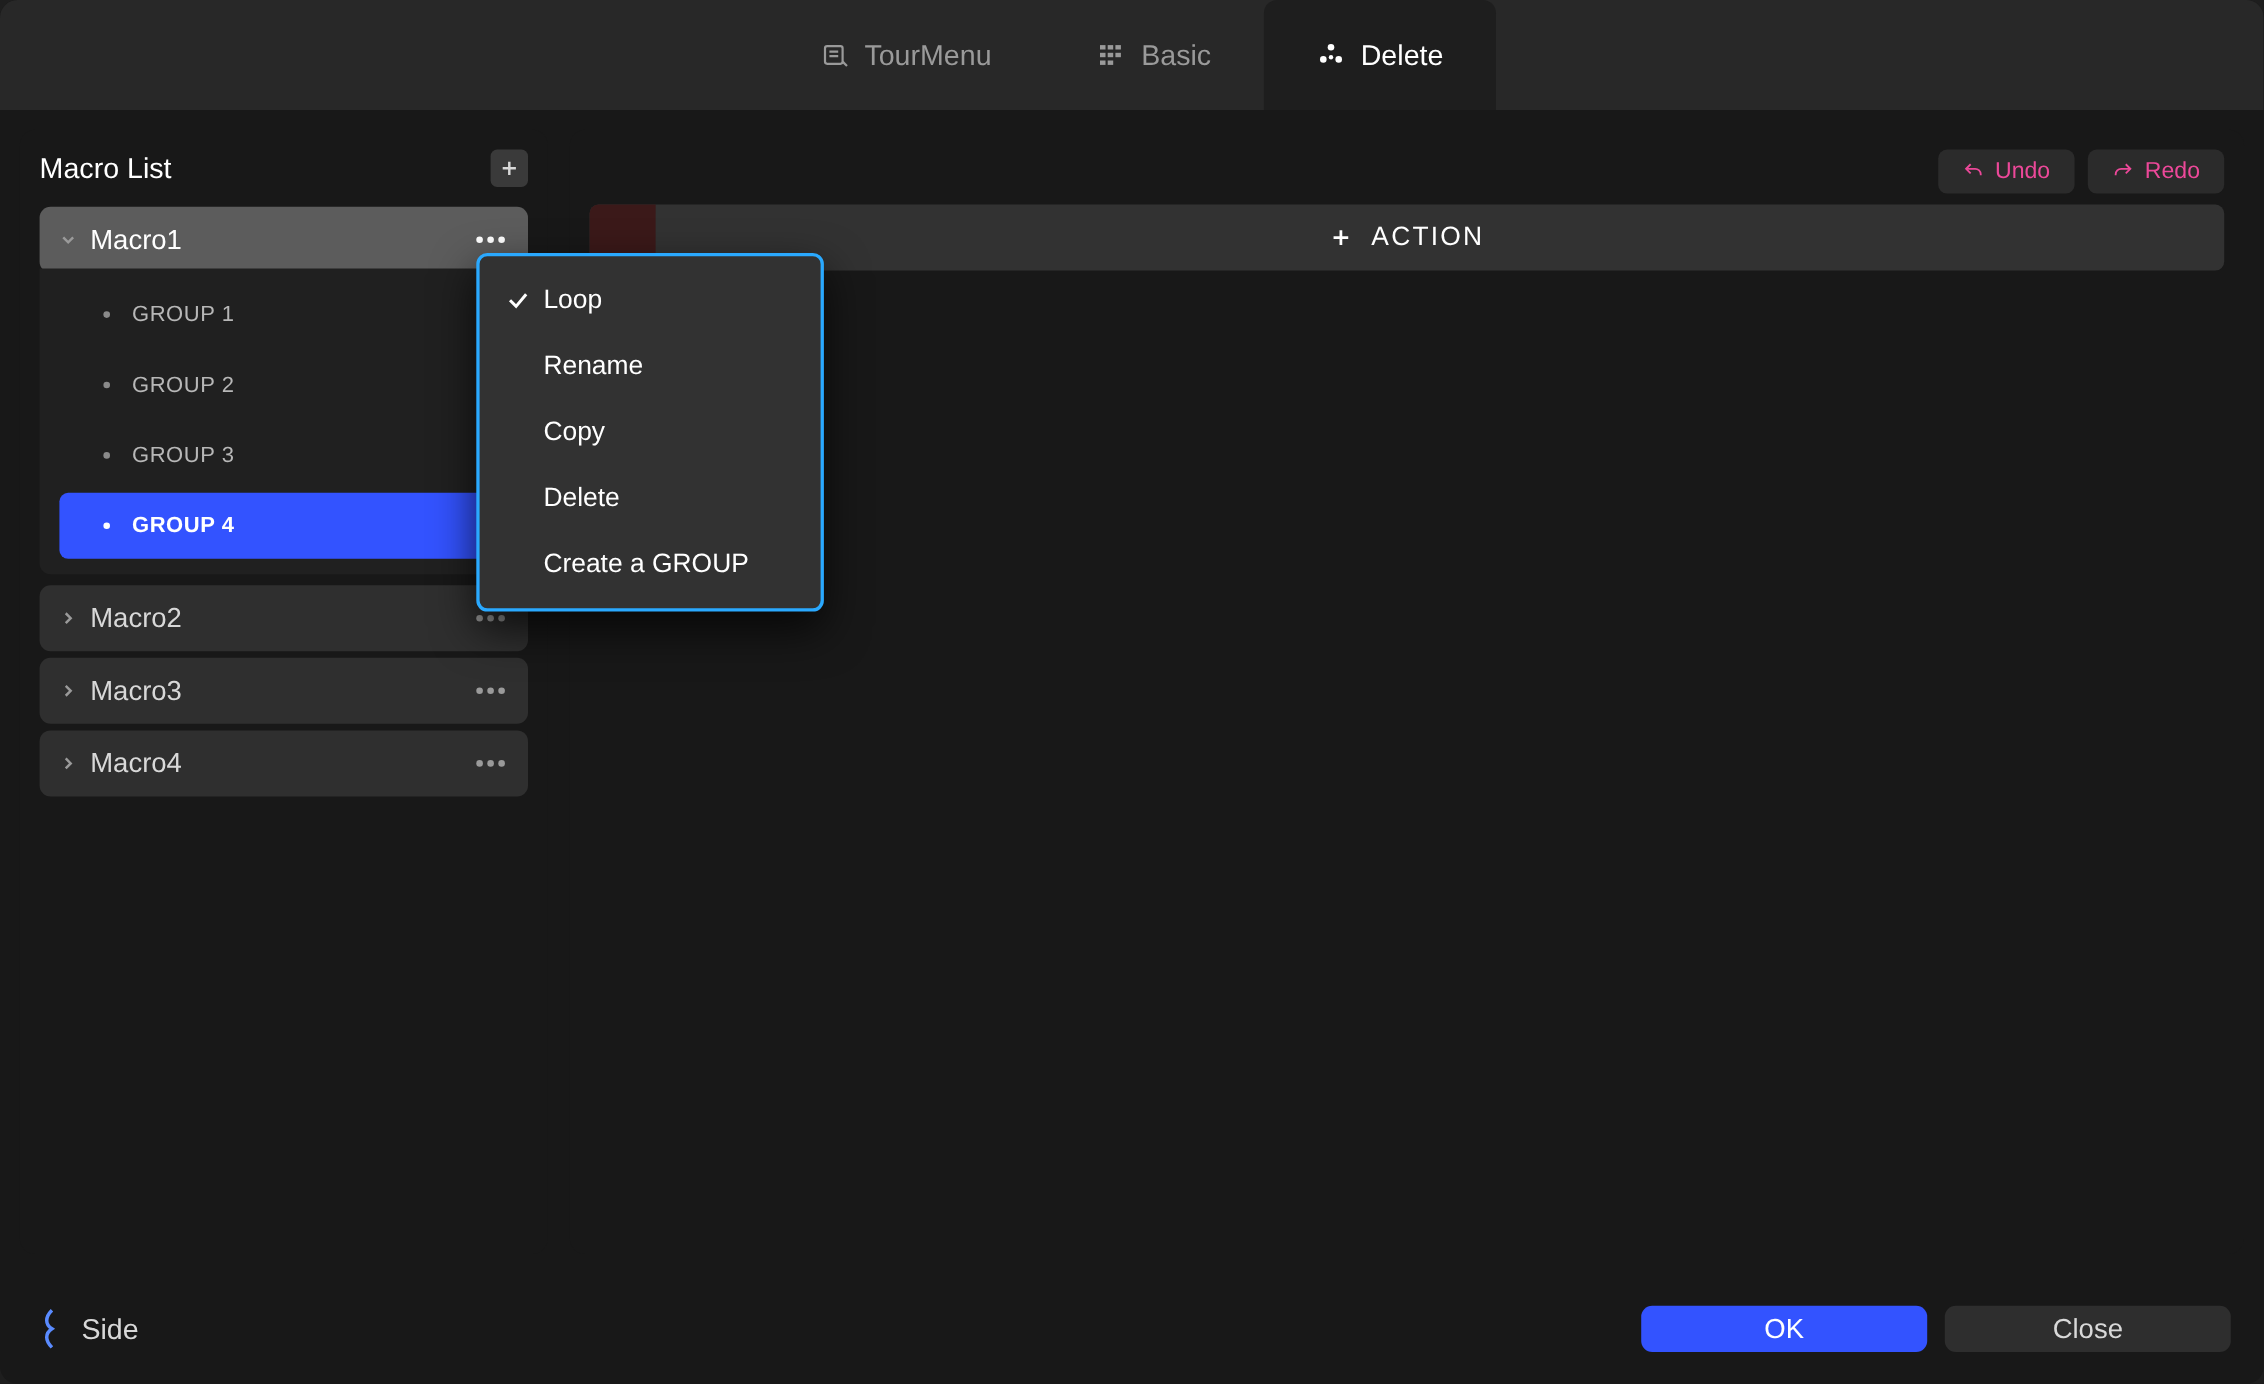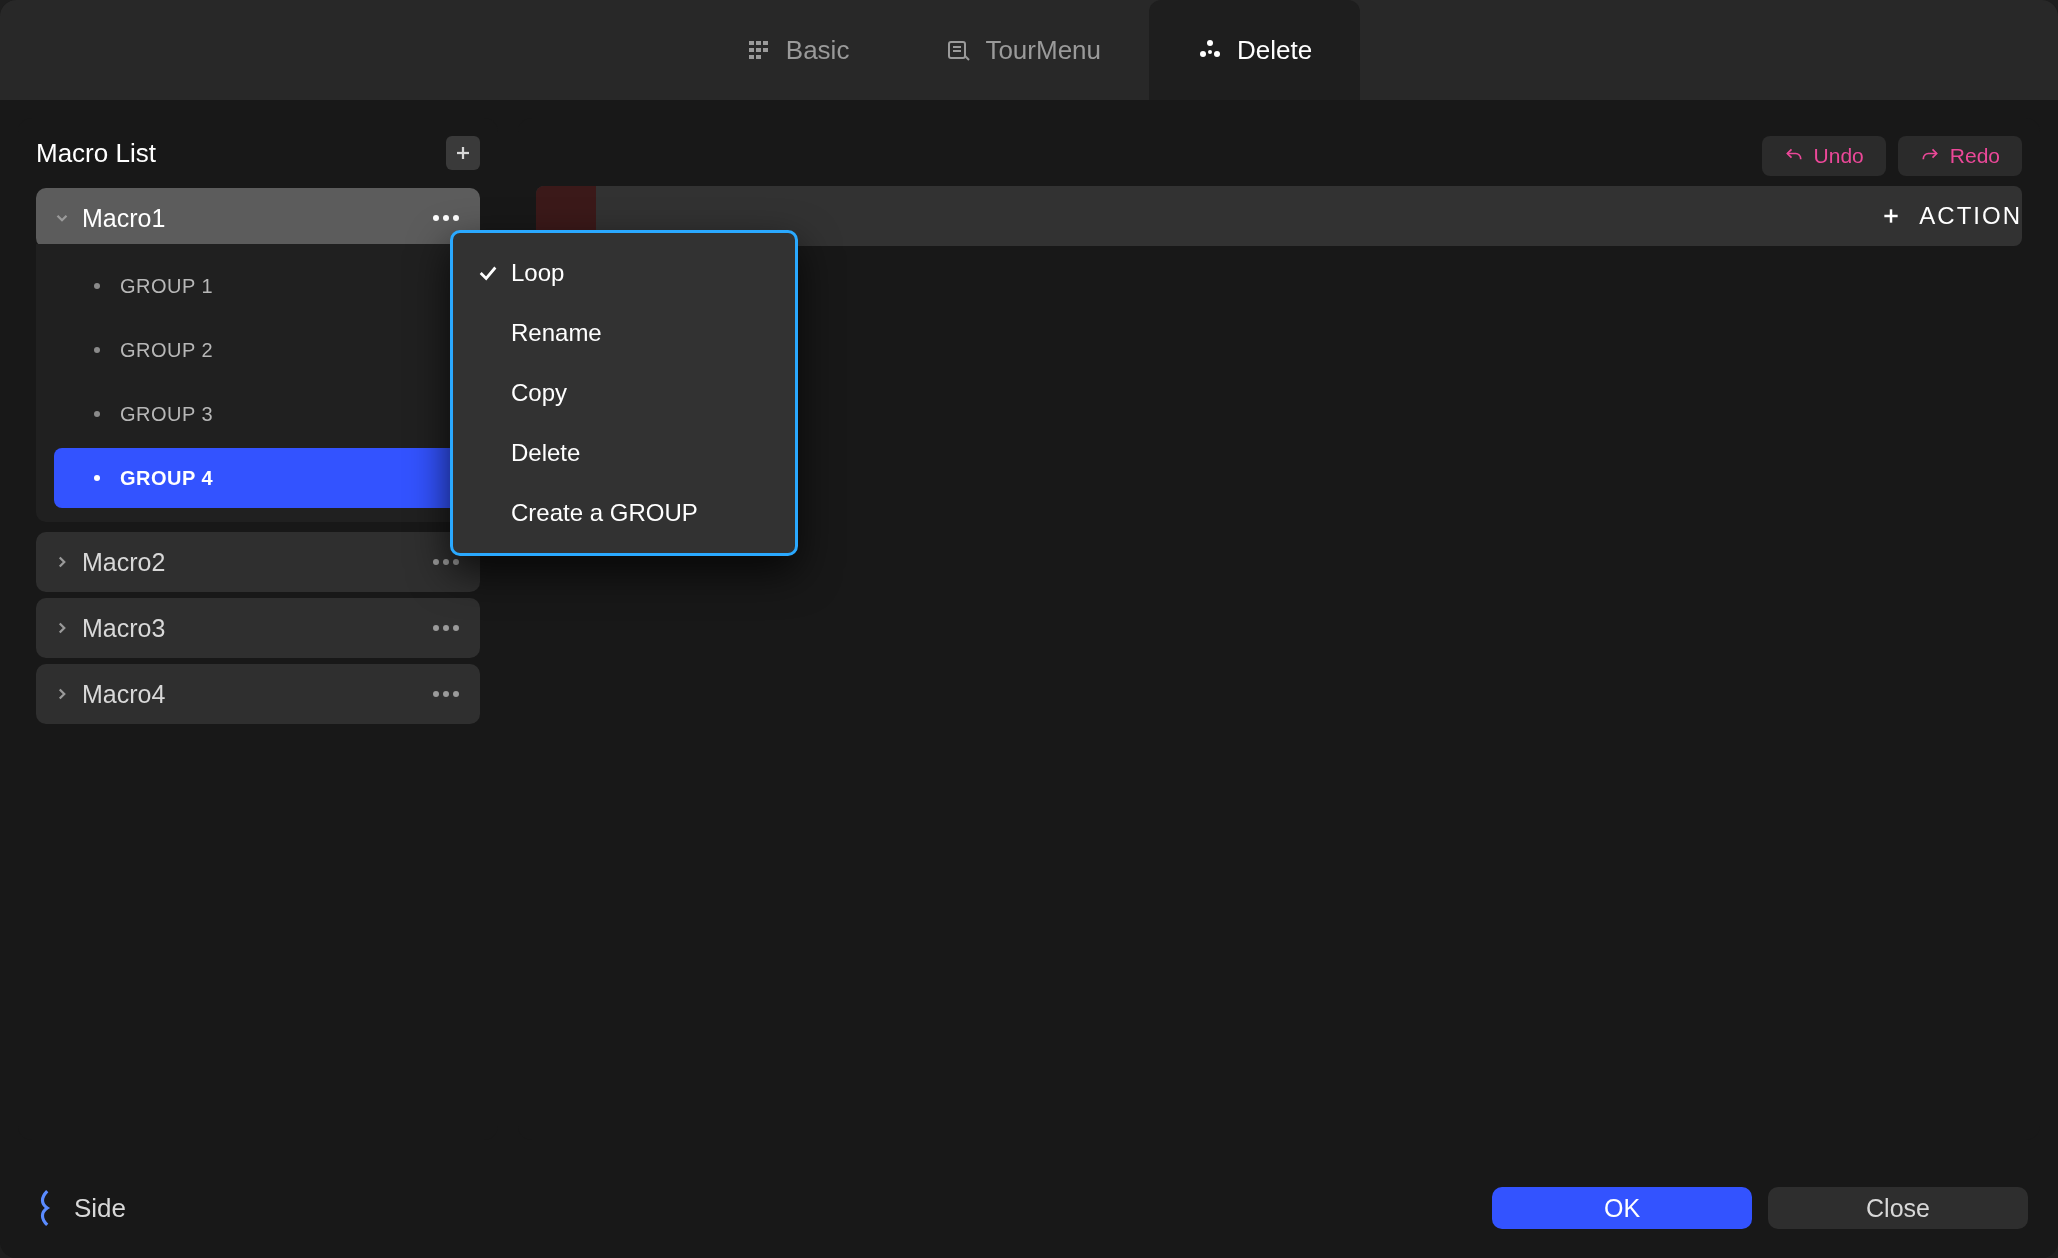--- a/index.html
+++ b/index.html
@@ -157,21 +157,21 @@
     border-radius:8px;
     padding: 8px 22px;
     color:#ec4899;
     font-size:21px;
     cursor:pointer;
   }
   .action-bar {
     height: 60px;
     background: var(--bg-action-bar);
     border-radius: 8px;
-    display:flex; align-items:center; justify-content:flex-end;
+    display:flex; align-items:center; justify-content:center;
     gap:18px;
     color: var(--text-strong);
     font-size:24px;
     letter-spacing: 2px;
     cursor:pointer;
     position: relative;
   }
   .action-bar::before {
     content:"";
     position:absolute; left:0; top:0; bottom:0; width:60px;
@@ -195,22 +195,22 @@
     border-radius: 10px;
     display:flex; align-items:center; justify-content:center;
     font-size:25px;
     cursor:pointer;
   }
   .btn.primary { background: var(--bg-btn-primary); color:#fff; }
   .btn.secondary { background: #2e2e2e; color: var(--text); }
   
   .context-menu {
     position:absolute;
-    left: 450px; top: 230px;
-    width: 348px;
+    left: 433px; top: 230px;
+    width: 316px;
     background: var(--bg-menu);
     border: 3px solid var(--menu-border);
     border-radius: 10px;
     padding: 10px 0;
     box-shadow: 0 16px 40px rgba(0,0,0,0.7);
     z-index: 50;
   }
   .menu-item {
     display:flex; align-items:center;
     height: 60px;
@@ -223,45 +223,45 @@
   .menu-item .mlabel { margin-left: 8px; }
   svg { display:block; }
 </style>
 </head>
 <body>
 
 <div class="scale-wrap">
   <div class="window">
 
     <div class="topbar">
+      <div class="tab">
+        <span class="icon">
+          <svg width="24" height="24" viewBox="0 0 24 24" fill="none" stroke="currentColor" stroke-width="2">
+              <rect x="3" y="4" width="16" height="16" rx="2"></rect>
+              <line x1="7" y1="9" x2="15" y2="9"></line>
+              <line x1="7" y1="13" x2="15" y2="13"></line>
+              <path d="M19 18 l4 4" stroke-width="2"></path>
+            </svg>
+        </span>
+        <span>TourMenu</span>
+      </div>
       <div class="tab">
         <span class="icon">
           <svg width="24" height="24" viewBox="0 0 24 24" fill="currentColor">
               <rect x="2" y="3" width="5" height="4"></rect>
               <rect x="9" y="3" width="5" height="4"></rect>
               <rect x="16" y="3" width="5" height="4"></rect>
               <rect x="2" y="10" width="5" height="4"></rect>
               <rect x="9" y="10" width="5" height="4"></rect>
               <rect x="16" y="10" width="5" height="4"></rect>
               <rect x="2" y="17" width="5" height="4"></rect>
               <rect x="9" y="17" width="5" height="4"></rect>
             </svg>
         </span>
         <span>Basic</span>
-      </div>
-      <div class="tab">
-        <span class="icon">
-          <svg width="24" height="24" viewBox="0 0 24 24" fill="none" stroke="currentColor" stroke-width="2">
-              <rect x="3" y="4" width="16" height="16" rx="2"></rect>
-              <line x1="7" y1="9" x2="15" y2="9"></line>
-              <line x1="7" y1="13" x2="15" y2="13"></line>
-              <path d="M19 18 l4 4" stroke-width="2"></path>
-            </svg>
-        </span>
-        <span>TourMenu</span>
       </div>
       <div class="tab active">
         <span class="icon">
           <svg width="24" height="24" viewBox="0 0 24 24" fill="currentColor">
               <circle cx="12" cy="5" r="3"></circle>
               <circle cx="5" cy="16" r="3"></circle>
               <circle cx="19" cy="16" r="3"></circle>
               <circle cx="12" cy="14" r="2"></circle>
             </svg>
         </span>

